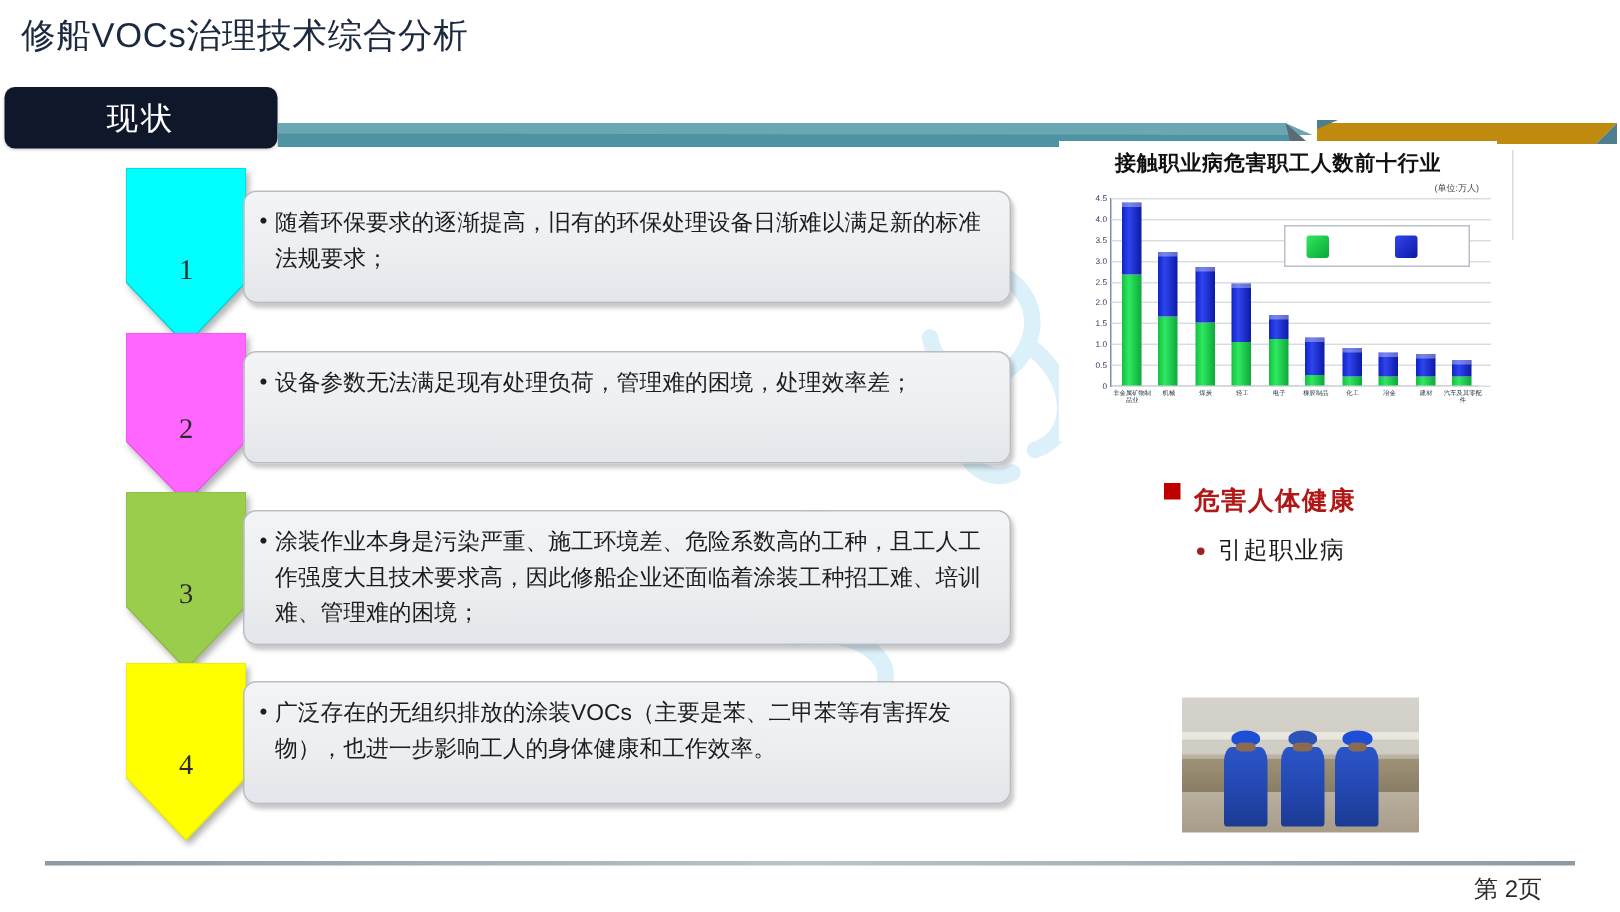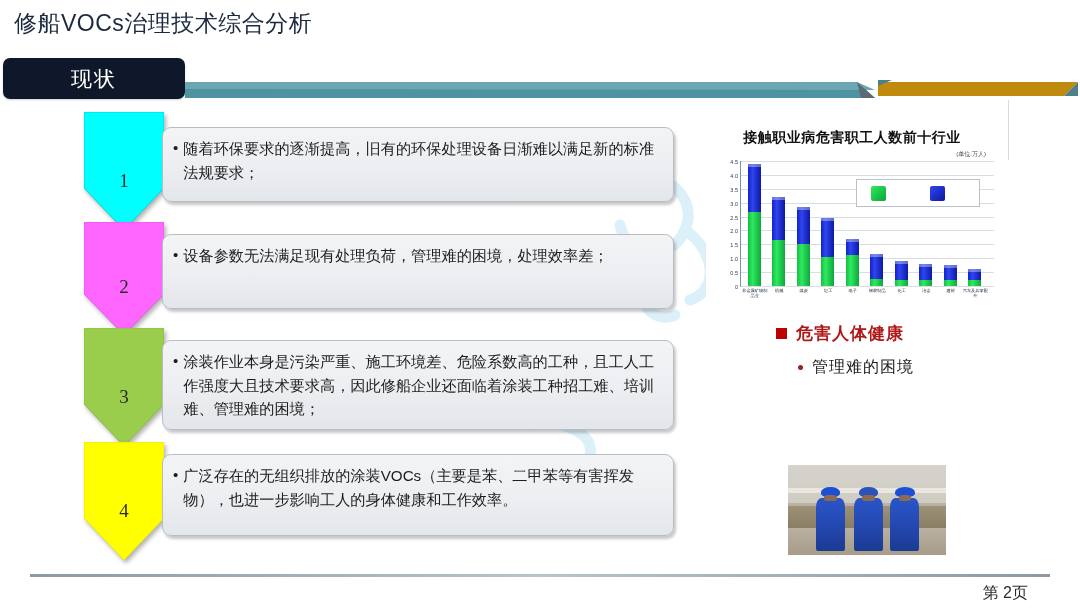--- a/index.html
+++ b/index.html
@@ -99,21 +99,21 @@
     flex: 0 0 auto;
     margin-right: 5px;
     font-size: 15px;
     line-height: 1.5;
   }
   .bullet-text { flex: 1 1 auto; }
 
   
   .chart-card {
     position: absolute;
-    left: 706px; top: 123px;
+    left: 706px; top: 94px;
     width: 292px; height: 200px;
     background: #ffffff;
   }
   .chart-title {
     position: absolute;
     left: 0; right: 0; top: 6px;
     text-align: center;
     font-size: 14px;
     font-weight: bold;
     color: #111111;
@@ -199,21 +199,21 @@
     letter-spacing: 1px;
   }
 
   
   .health {
     position: absolute;
     left: 776px; top: 322px;
     width: 230px;
   }
   .health-head {
-    display: flex; align-items: center;
+    display: flex; 
     font-size: 17px; font-weight: bold;
     color: #b01818;
     letter-spacing: 1px;
   }
   .sq-marker {
     width: 11px; height: 11px;
     background: #c00000;
     margin-right: 9px;
     flex: 0 0 auto;
   }
@@ -510,21 +510,21 @@
   <div class="axis-side-note"></div>
 </div>
 
 <div class="health">
   <div class="health-head">
     <span class="sq-marker"></span>
     <span>危害人体健康</span>
   </div>
   <div class="health-item">
     <span class="dot-marker"></span>
-    <span>管理难的困境</span>
+    <span>引起职业病</span>
   </div>
 </div>
 
 <div class="photo">
   <div class="wall"></div>
   <div class="rail"></div>
   <div class="bushes"></div>
   <div class="ground"></div>
   <div class="worker" style="left:16%;">
     <div class="helmet"></div>

